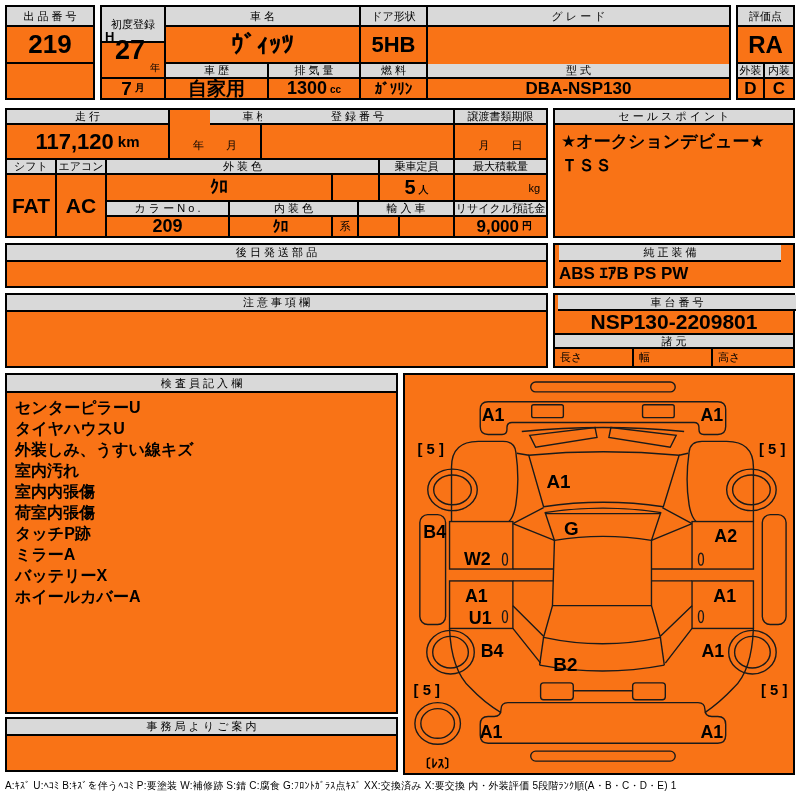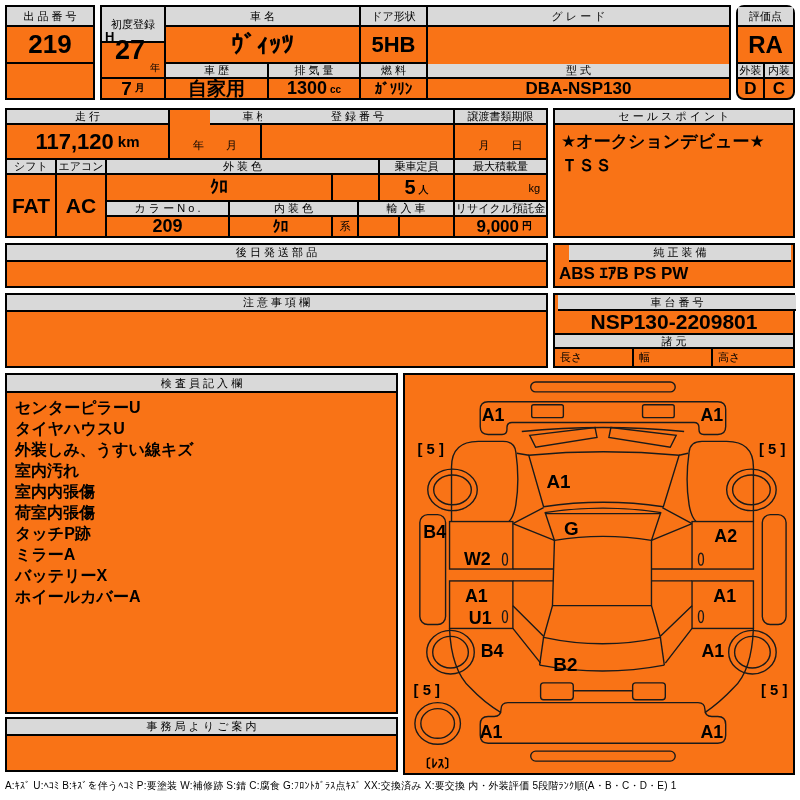--- a/index.html
+++ b/index.html
@@ -59,21 +59,21 @@
     <div class="abs hdr bb br" style="left:259px;top:0;width:67px;height:20px;">ドア形状</div>
     <div class="abs v bb br" style="left:259px;top:20px;width:67px;height:37px;font-size:22px;">5HB</div>
     <div class="abs hdr bb br" style="left:259px;top:57px;width:67px;height:15px;">燃 料</div>
     <div class="abs v br" style="left:259px;top:72px;width:67px;height:19px;font-size:15px;">ｶﾞｿﾘﾝ</div>
 
     <div class="abs hdr bb" style="left:326px;top:0;width:301px;height:20px;">グ レ ー ド</div>
     <div class="abs hdr bb" style="left:326px;top:57px;width:301px;height:15px;">型 式</div>
     <div class="abs v" style="left:326px;top:72px;width:301px;height:19px;font-size:17px;">DBA-NSP130</div>
   </div>
 
-  <div class="box" style="left:736px;top:5px;width:59px;height:95px;border-radius:8px;">
+  <div class="box" style="left:736px;top:5px;width:59px;height:95px;">
     <div class="abs hdr bb" style="left:0;top:0;width:55px;height:20px;">評価点</div>
     <div class="abs v bb" style="left:0;top:20px;width:55px;height:37px;font-size:24px;">RA</div>
     <div class="abs hdr bb br" style="left:0;top:57px;width:27px;height:15px;">外装</div>
     <div class="abs hdr bb" style="left:27px;top:57px;width:28px;height:15px;">内装</div>
     <div class="abs v br" style="left:0;top:72px;width:27px;height:19px;font-size:17px;">D</div>
     <div class="abs v" style="left:27px;top:72px;width:28px;height:19px;font-size:17px;">C</div>
   </div>
 
   <div class="box" style="left:5px;top:108px;width:543px;height:130px;">
     <div class="abs hdr bb br" style="left:0;top:0;width:163px;height:15px;">走 行</div>
@@ -128,21 +128,21 @@
       <div class="sp-line">ＴＳＳ</div>
     </div>
   </div>
 
   <div class="box" style="left:5px;top:243px;width:543px;height:45px;">
     <div class="abs hdr bb" style="left:0;top:0;width:539px;height:17px;">後 日 発 送 部 品</div>
     <div class="abs" style="left:0;top:17px;width:539px;height:24px;"></div>
   </div>
 
   <div class="box" style="left:553px;top:243px;width:242px;height:45px;">
-    <div class="abs hdr bb" style="left:14px;top:0;width:222px;height:17px;text-align:right;">純 正 装 備</div>
+    <div class="abs hdr bb" style="left:4px;top:0;width:222px;height:17px;text-align:right;">純 正 装 備</div>
     <div class="abs v left" style="left:4px;top:17px;width:234px;height:24px;font-size:17px;">ABS ｴｱB PS PW</div>
   </div>
 
   <div class="box" style="left:5px;top:293px;width:543px;height:75px;">
     <div class="abs hdr bb" style="left:0;top:0;width:539px;height:17px;">注 意 事 項 欄</div>
     <div class="abs" style="left:0;top:17px;width:539px;height:54px;"></div>
   </div>
 
   <div class="box" style="left:553px;top:293px;width:242px;height:75px;">
     <div class="abs hdr bb" style="left:3px;top:0;width:238px;height:16px;">車 台 番 号</div>

